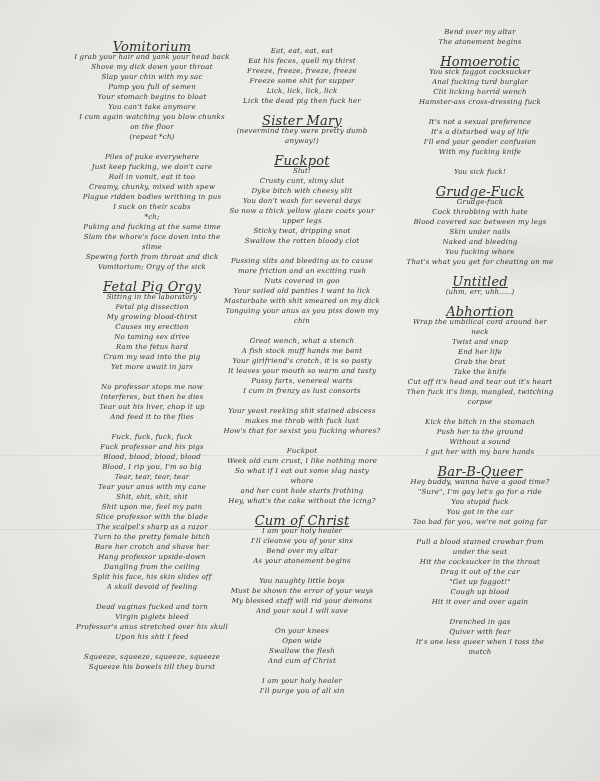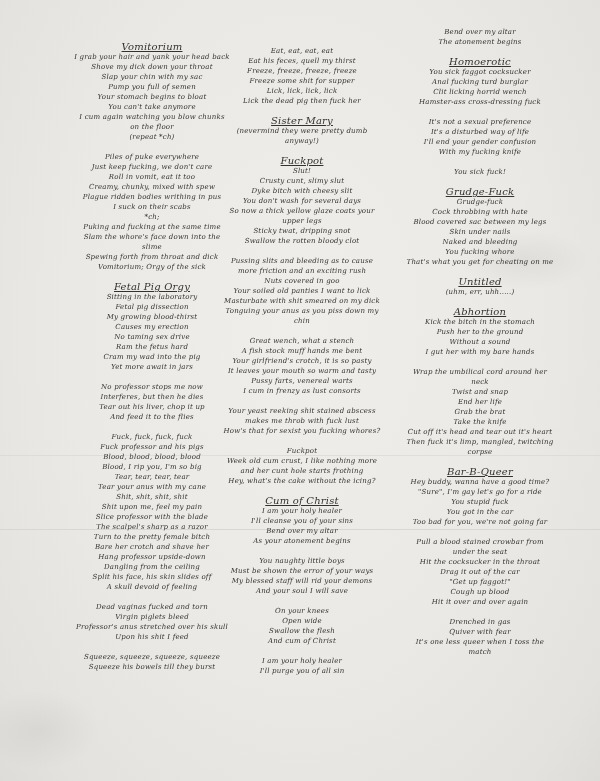--- a/index.html
+++ b/index.html
@@ -31,21 +31,21 @@
   }
   .col0 { left: 74px;  top: 32px; width: 156px; }
   .col1 { left: 223px; top: 46px; width: 158px; }
   .col2 { left: 406px; top: 27px; width: 148px; }
   .lyric-line {
     font-size: 7px;
     line-height: 10px;
     letter-spacing: 0.2px;
   }
   .song-title {
-    font-size: 10px;
+    font-size: 13px;
     line-height: 10px;
     letter-spacing: 0.2px;
     text-decoration: underline;
     margin-top: 10px;
   }
   .stanza { margin-bottom: 10px; text-align: center; }
 </style>
 </head>
 <body>
 
@@ -163,20 +163,21 @@
         <div class="lyric-line">Pussy farts, venereal warts</div>
         <div class="lyric-line">I cum in frenzy as lust consorts</div>
       </div>
       <div class="stanza">
         <div class="lyric-line">Your yeast reeking shit stained abscess makes me throb with fuck lust</div>
         <div class="lyric-line">How's that for sexist you fucking whores?</div>
       </div>
       <div class="stanza">
         <div class="lyric-line">Fuckpot</div>
         <div class="lyric-line">Week old cum crust, I like nothing more</div>
+        <div class="lyric-line">So what if I eat out some slag nasty whore</div>
         <div class="lyric-line">and her cunt hole starts frothing</div>
         <div class="lyric-line">Hey, what's the cake without the icing?</div>
       </div>
       <div class="song-title">Cum of Christ</div>
       <div class="stanza">
         <div class="lyric-line">I am your holy healer</div>
         <div class="lyric-line">I'll cleanse you of your sins</div>
         <div class="lyric-line">Bend over my altar</div>
         <div class="lyric-line">As your atonement begins</div>
       </div>
@@ -227,34 +228,34 @@
         <div class="lyric-line">Naked and bleeding</div>
         <div class="lyric-line">You fucking whore</div>
         <div class="lyric-line">That's what you get for cheating on me</div>
       </div>
       <div class="song-title">Untitled</div>
       <div class="stanza">
         <div class="lyric-line">(uhm, err, uhh.....)</div>
       </div>
       <div class="song-title">Abhortion</div>
       <div class="stanza">
-        <div class="lyric-line">Kick the bitch in the stomach</div>
-        <div class="lyric-line">Push her to the ground</div>
-        <div class="lyric-line">Without a sound</div>
-        <div class="lyric-line">I gut her with my bare hands</div>
-      </div>
-      <div class="stanza">
         <div class="lyric-line">Wrap the umbilical cord around her neck</div>
         <div class="lyric-line">Twist and snap</div>
         <div class="lyric-line">End her life</div>
         <div class="lyric-line">Grab the brat</div>
         <div class="lyric-line">Take the knife</div>
         <div class="lyric-line">Cut off it's head and tear out it's heart</div>
         <div class="lyric-line">Then fuck it's limp, mangled, twitching corpse</div>
       </div>
+      <div class="stanza">
+        <div class="lyric-line">Kick the bitch in the stomach</div>
+        <div class="lyric-line">Push her to the ground</div>
+        <div class="lyric-line">Without a sound</div>
+        <div class="lyric-line">I gut her with my bare hands</div>
+      </div>
       <div class="song-title">Bar-B-Queer</div>
       <div class="stanza">
         <div class="lyric-line">Hey buddy, wanna have a good time?</div>
         <div class="lyric-line">"Sure", I'm gay let's go for a ride</div>
         <div class="lyric-line">You stupid fuck</div>
         <div class="lyric-line">You got in the car</div>
         <div class="lyric-line">Too bad for you, we're not going far</div>
       </div>
       <div class="stanza">
         <div class="lyric-line">Pull a blood stained crowbar from under the seat</div>

